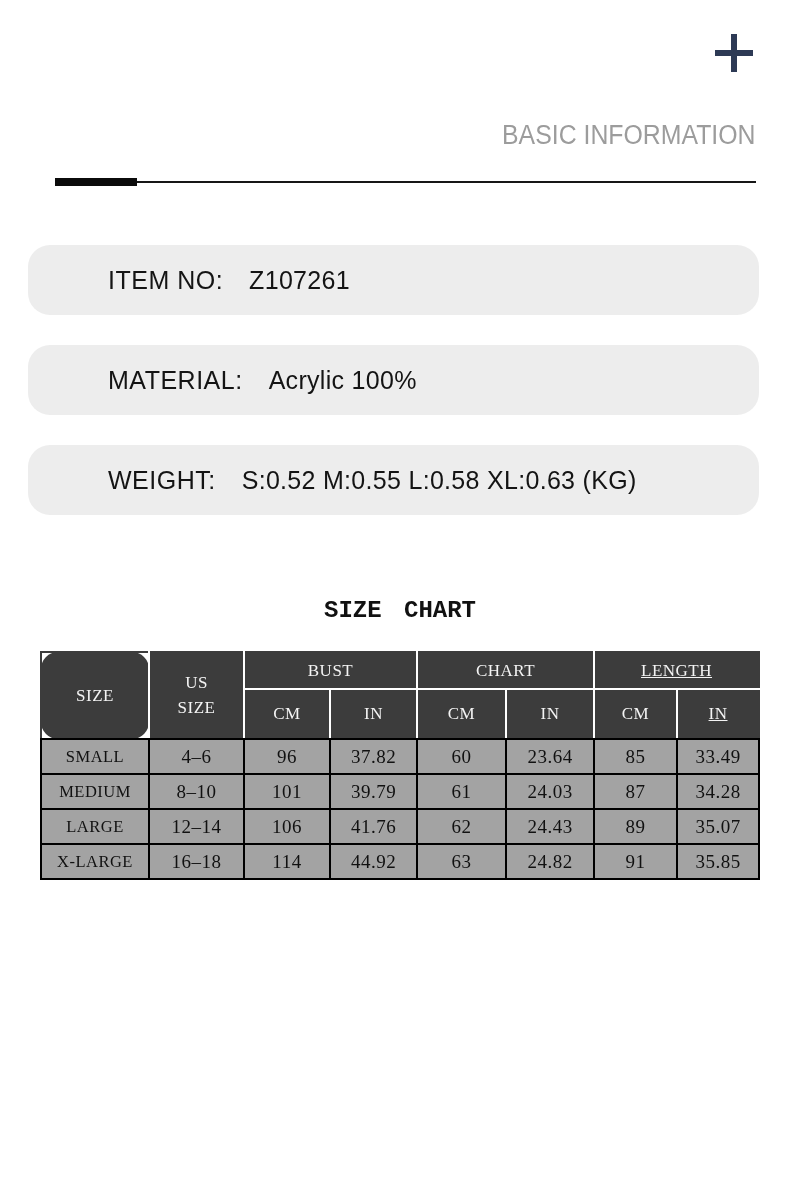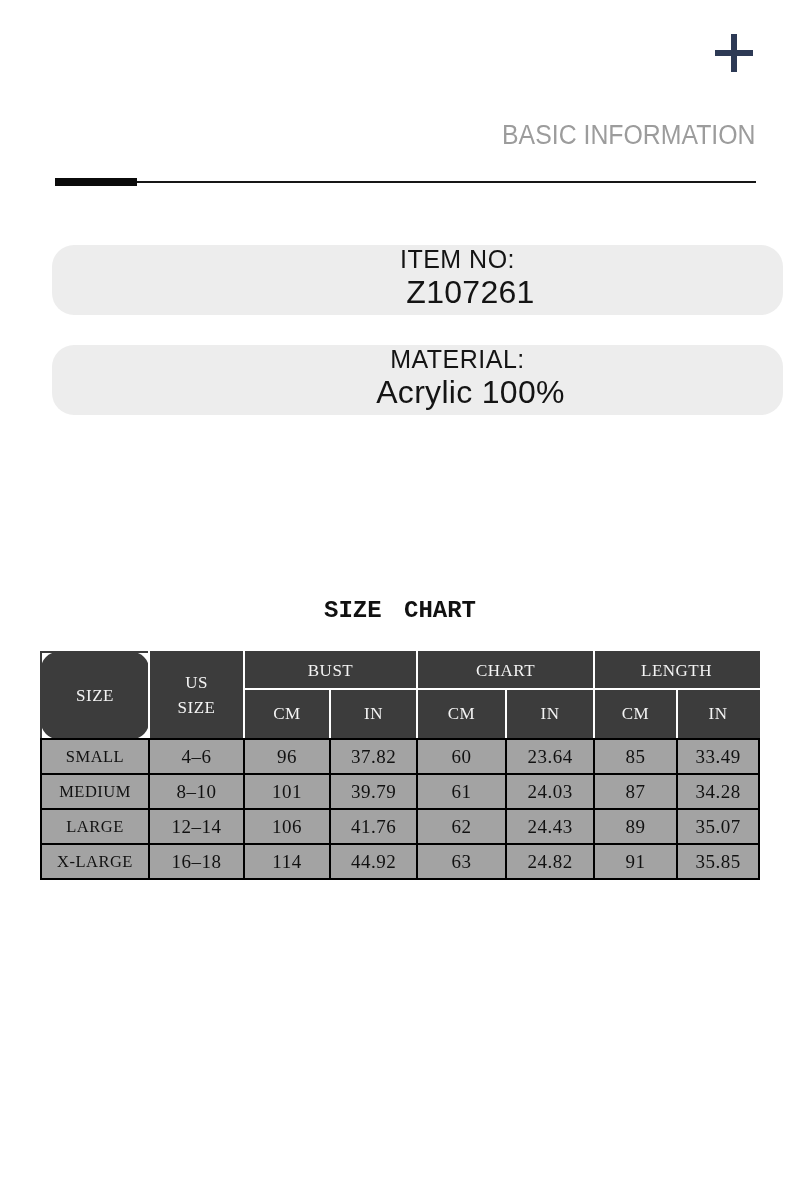--- a/index.html
+++ b/index.html
@@ -48,41 +48,40 @@
     height: 10px;
     display: flex;
     align-items: center;
   }
   .divider-thick { width: 82px; height: 8px; background: #0b0b0b; }
   .divider-thin  { flex: 1; height: 2px; background: #161616; }
 
   
   .info-bar {
     position: absolute;
-    left: 52px;
+    left: 28px;
     width: 731px;
     height: 70px;
     background: #ededed;
     border-radius: 22px;
     display: flex;
     align-items: center;
     padding-left: 80px;
-    flex-direction: column;
   }
   .info-bar.bar-1 { top: 245px; }
   .info-bar.bar-2 { top: 345px; }
   .info-bar.bar-3 { top: 445px; }
   .info-label {
     font-size: 25px;
     color: #141414;
     letter-spacing: 0.5px;
     white-space: nowrap;
   }
   .info-value {
-    font-size: 32px;
+    font-size: 25px;
     color: #141414;
     margin-left: 26px;
     letter-spacing: 0.3px;
     white-space: nowrap;
   }
 
   
   .chart-title {
     position: absolute;
     top: 597px;
@@ -114,21 +113,21 @@
     font-size: 17px;
     letter-spacing: 0.5px;
     border: 2px solid #ffffff;
     text-align: center;
     vertical-align: middle;
   }
   .size-table tr.group-row th { height: 37px; border-top-color: #3c3c3c; }
   .size-table tr.unit-row th  { height: 50px; border-bottom-color: #000000; }
   .size-table thead th[rowspan] { border-bottom-color: #000000; }
   .size-table thead th.edge-left  { border-left-color: #3c3c3c; border-radius: 17px; }
-  .size-table thead th.edge-right { border-right-color: #3c3c3c; }
+  .size-table thead th.edge-right { border-right-color: #3c3c3c; text-decoration: underline; }
   .size-table th .wrap-narrow {
     display: inline-block;
     max-width: 48px;
     line-height: 1.45;
   }
   .size-table tbody td {
     border: 2px solid #000000;
     height: 35px;
     text-align: center;
     vertical-align: middle;
@@ -160,20 +159,24 @@
   <div class="info-bar bar-1">
     <span class="info-label">ITEM NO:</span>
     <span class="info-value">Z107261</span>
   </div>
 
   <div class="info-bar bar-2">
     <span class="info-label">MATERIAL:</span>
     <span class="info-value">Acrylic 100%</span>
   </div>
 
+  <div class="info-bar bar-3">
+    <span class="info-label">WEIGHT:</span>
+    <span class="info-value">S:0.52 M:0.55 L:0.58 XL:0.63 (KG)</span>
+  </div>
 
   <div class="chart-title">SIZE CHART</div>
 
   <table class="size-table">
     <colgroup>
       <col style="width:108px">
         <col style="width:95px">
       <col style="width:86px">
         <col style="width:87px">
       <col style="width:89px">

